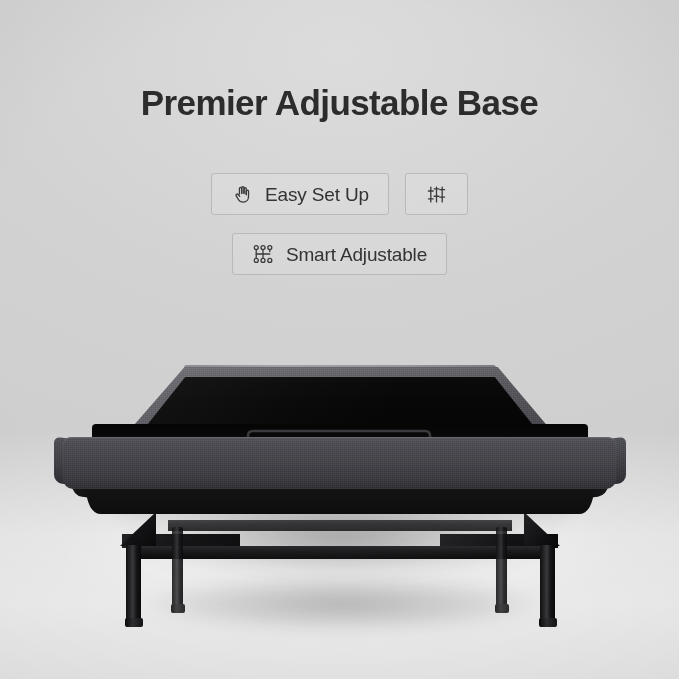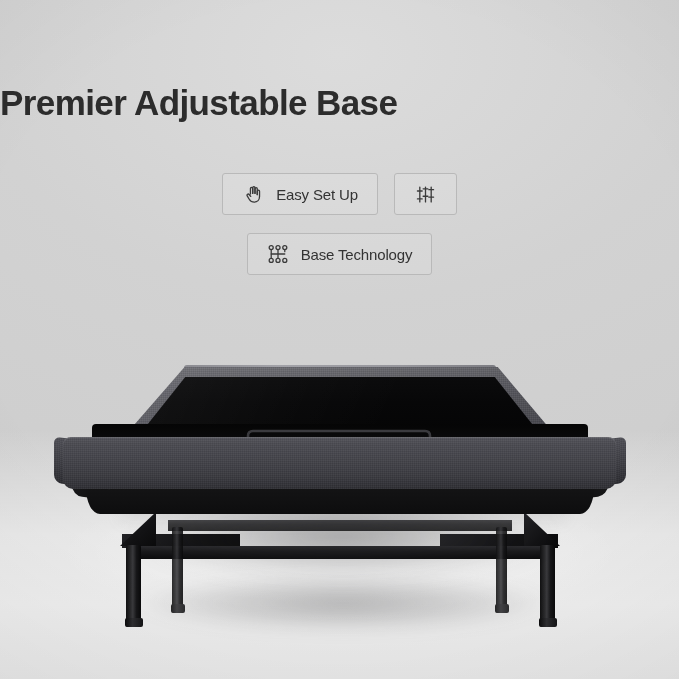--- a/index.html
+++ b/index.html
@@ -34,21 +34,21 @@
   }
   #vignette {
     position:absolute; inset:0;
     background: radial-gradient(95% 75% at 50% 42%, rgba(0,0,0,0) 55%, rgba(0,0,0,0.055) 100%);
     pointer-events:none;
   }
 
   
   #headline {
     position:absolute; top:83px; left:0; width:100%;
-    text-align:left;
+    text-align:center;
     font-size:35px;
     font-weight:700;
     letter-spacing:-0.6px;
     color:#2c2c2c;
     white-space:nowrap;
   }
 
   
   .pill-row {
     position:absolute; left:0; width:100%;
@@ -59,21 +59,21 @@
   #pill-row-2 { top:233px; }
 
   .pill {
     display:flex; align-items:center; gap:11px;
     height:42px;
     padding:0 19px;
     border:1px solid #b9b9b9;
     border-radius:3px;
     background:rgba(255,255,255,0.10);
     color:#333333;
-    font-size:15px;
+    font-size:19px;
     letter-spacing:-0.15px;
     white-space:nowrap;
   }
   .pill .glyph { display:flex; align-items:center; justify-content:center; width:23px; height:23px; flex:none; }
   .pill .glyph svg { display:block; }
   .pill .txt { line-height:1; position:relative; top:0.5px; }
 
   
   #product { position:absolute; left:0; top:0; width:679px; height:679px; }
 
@@ -326,16 +326,16 @@
         <circle cx="19.4" cy="5" r="2.2"></circle>
         <circle cx="4.6" cy="19" r="2.2"></circle>
         <circle cx="12" cy="19" r="2.2"></circle>
         <circle cx="19.4" cy="19" r="2.2"></circle>
         <line x1="4.6" y1="7.2" x2="4.6" y2="16.8"></line>
         <line x1="12" y1="7.2" x2="12" y2="16.8"></line>
         <line x1="19.4" y1="7.2" x2="19.4" y2="9.5"></line>
         <line x1="4.6" y1="12" x2="19.4" y2="12"></line>
       </svg>
     </span>
-    <span class="txt">Base Technology</span>
+    <span class="txt">Smart Adjustable</span>
   </div>
 
 </div>
 
 </body></html>

